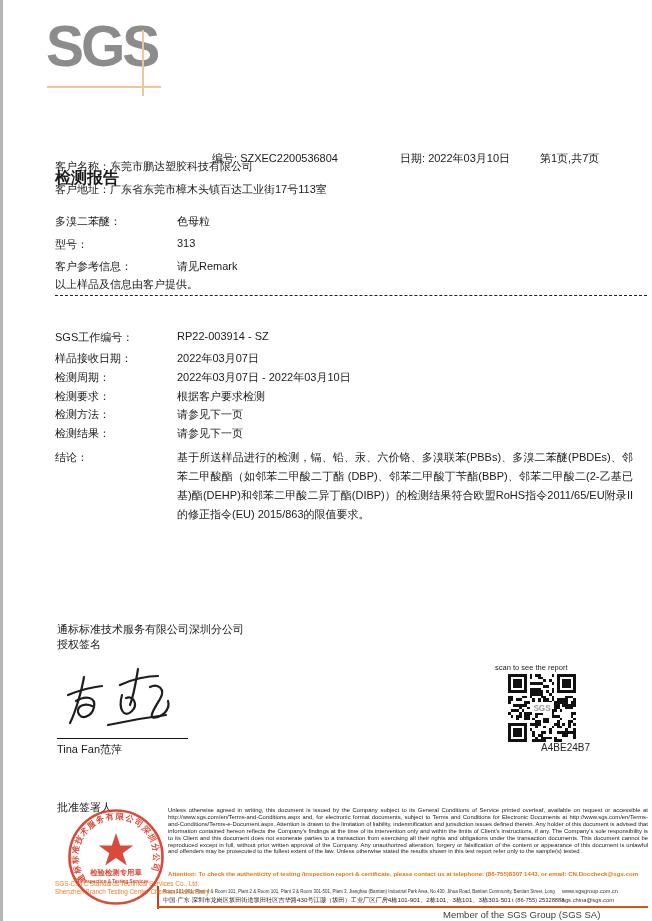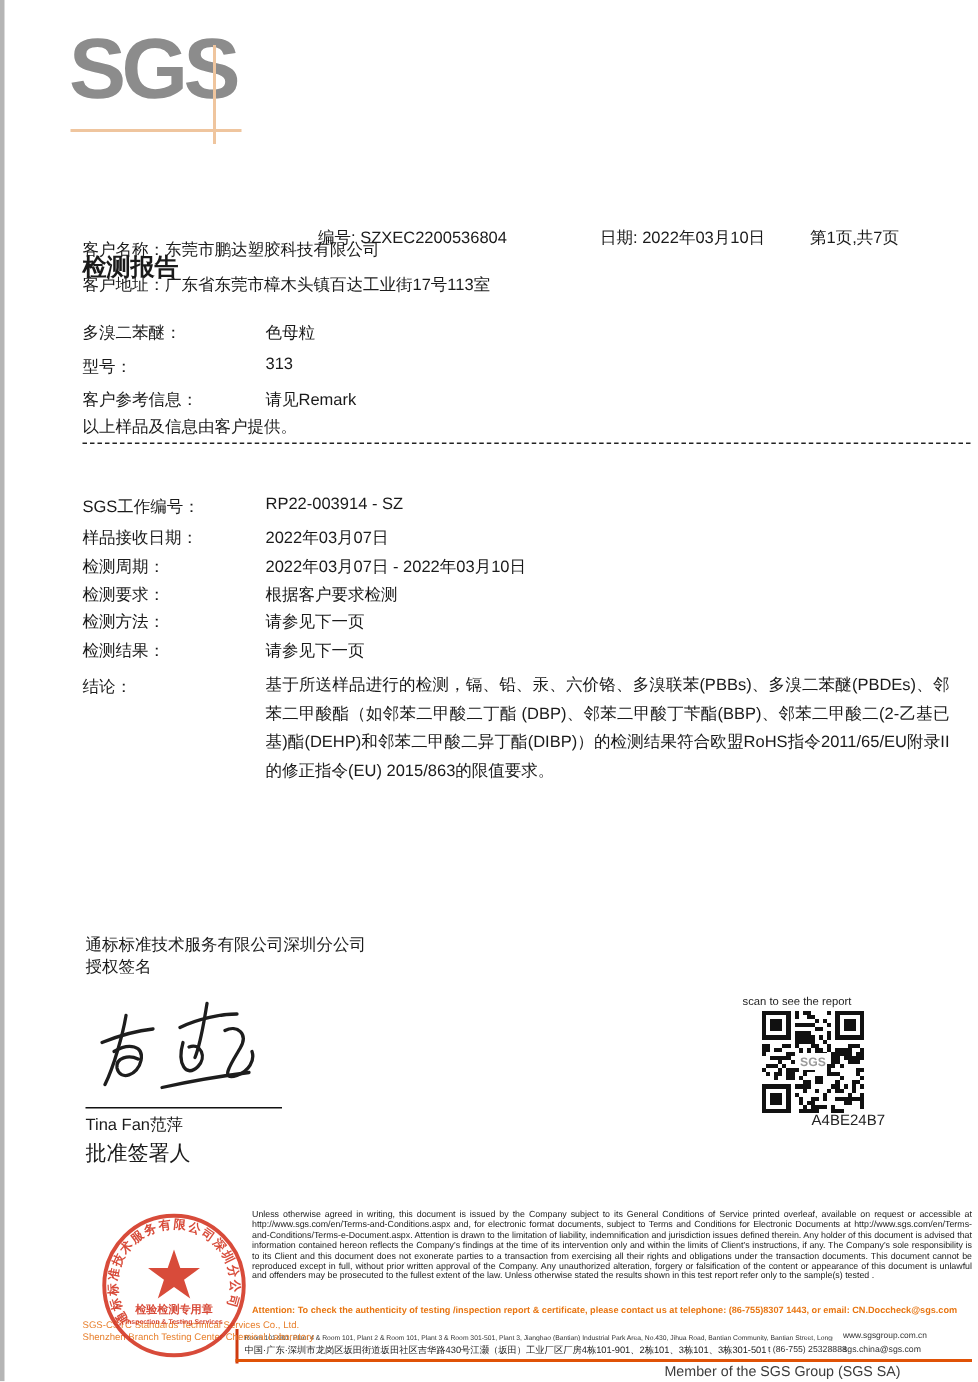--- a/index.html
+++ b/index.html
@@ -25,21 +25,21 @@
   
   .concl-lbl{position:absolute;left:55px;top:450px;font-size:11px;}
   .concl-txt{position:absolute;left:177px;top:448px;width:456px;font-size:11px;line-height:19px;
              text-align:justify;}
   
   .sig-company{position:absolute;left:57px;top:622px;font-size:11px;}
   .sig-auth{position:absolute;left:57px;top:637px;font-size:11px;}
   .sig-svg{position:absolute;left:62px;top:665px;}
   .sig-line{position:absolute;left:57px;top:738px;width:131px;border-top:1.5px solid #111;}
   .sig-name{position:absolute;left:57px;top:742px;font-size:11px;}
-  .sig-title{position:absolute;left:57px;top:760px;font-size:14px;font-family:Liberation Serif, serif;}
+  .sig-title{position:absolute;left:57px;top:800px;font-size:11px;font-family:Liberation Serif, serif;}
   
   .qr-cap{position:absolute;left:495px;top:663px;width:95px;text-align:left;font-size:7.5px;color:#222;}
   .qr-box{position:absolute;left:508px;top:674px;width:68px;height:68px;}
   .qr-code-text{position:absolute;left:495px;top:742px;width:95px;text-align:right;font-size:10px;color:#222;}
   
   .stamp{position:absolute;left:66px;top:807px;z-index:2;}
   .stamp-co1{position:absolute;left:55px;top:880px;font-size:6.4px;color:#e8812f;z-index:1;white-space:nowrap;}
   .stamp-co2{position:absolute;left:55px;top:888px;font-size:6.4px;color:#e8812f;z-index:1;white-space:nowrap;}
   .disclaimer{position:absolute;left:168px;top:807px;width:480px;font-size:5.9px;line-height:6.9px;
               text-align:justify;color:#222;}

